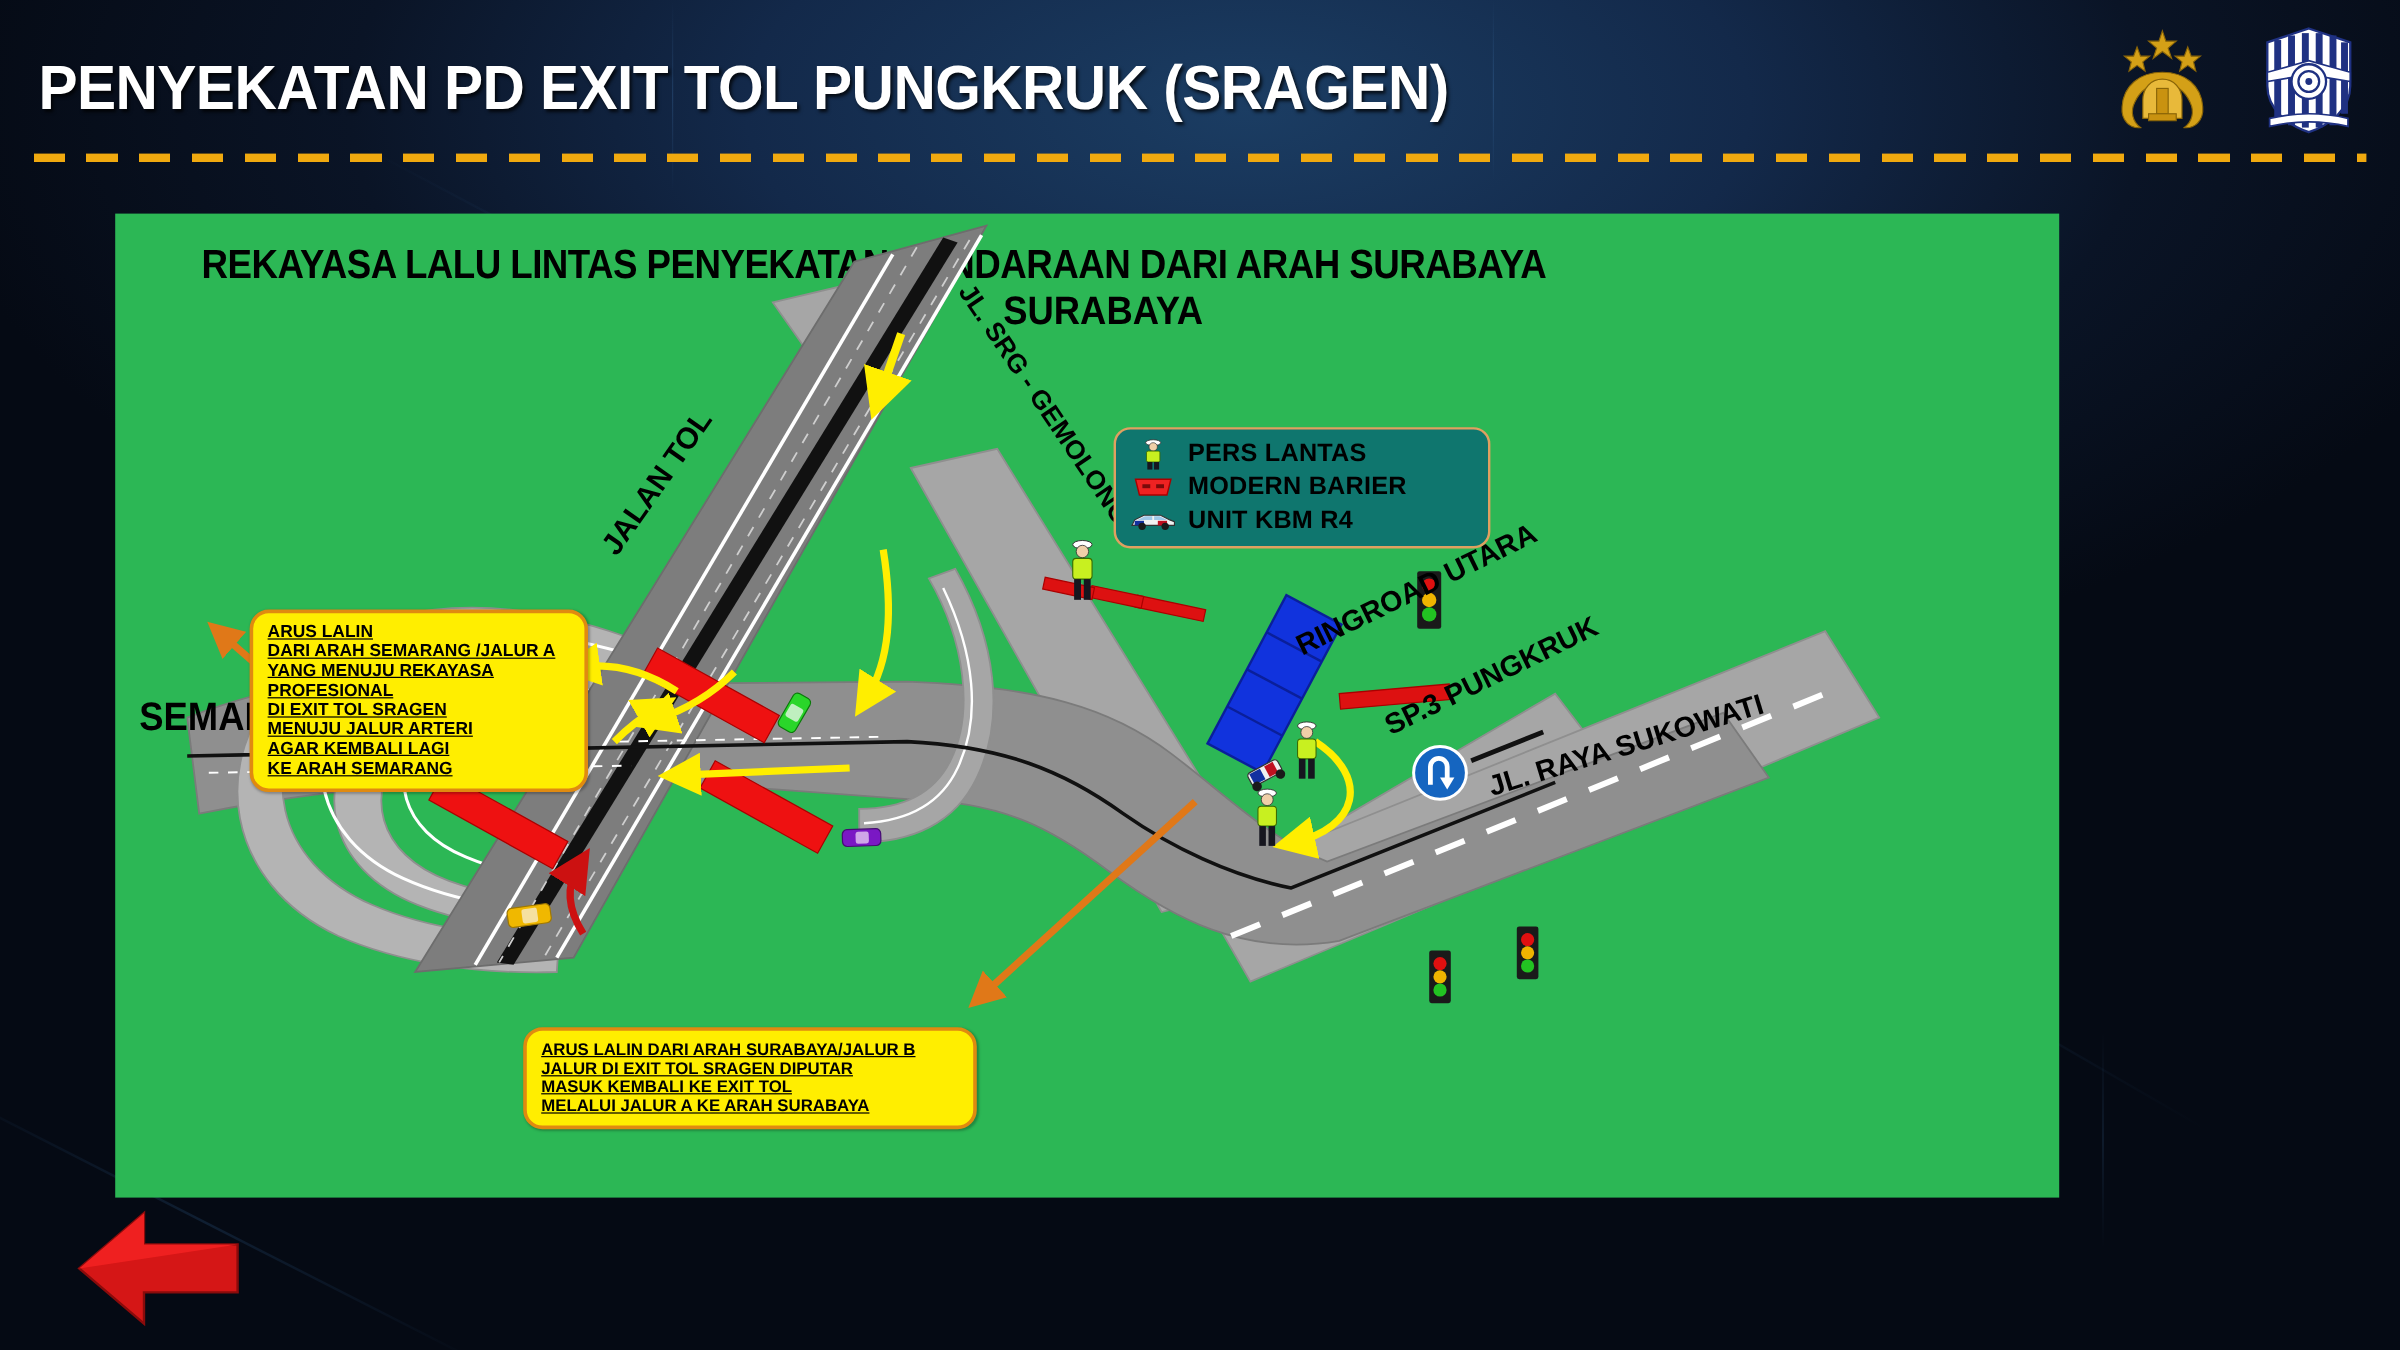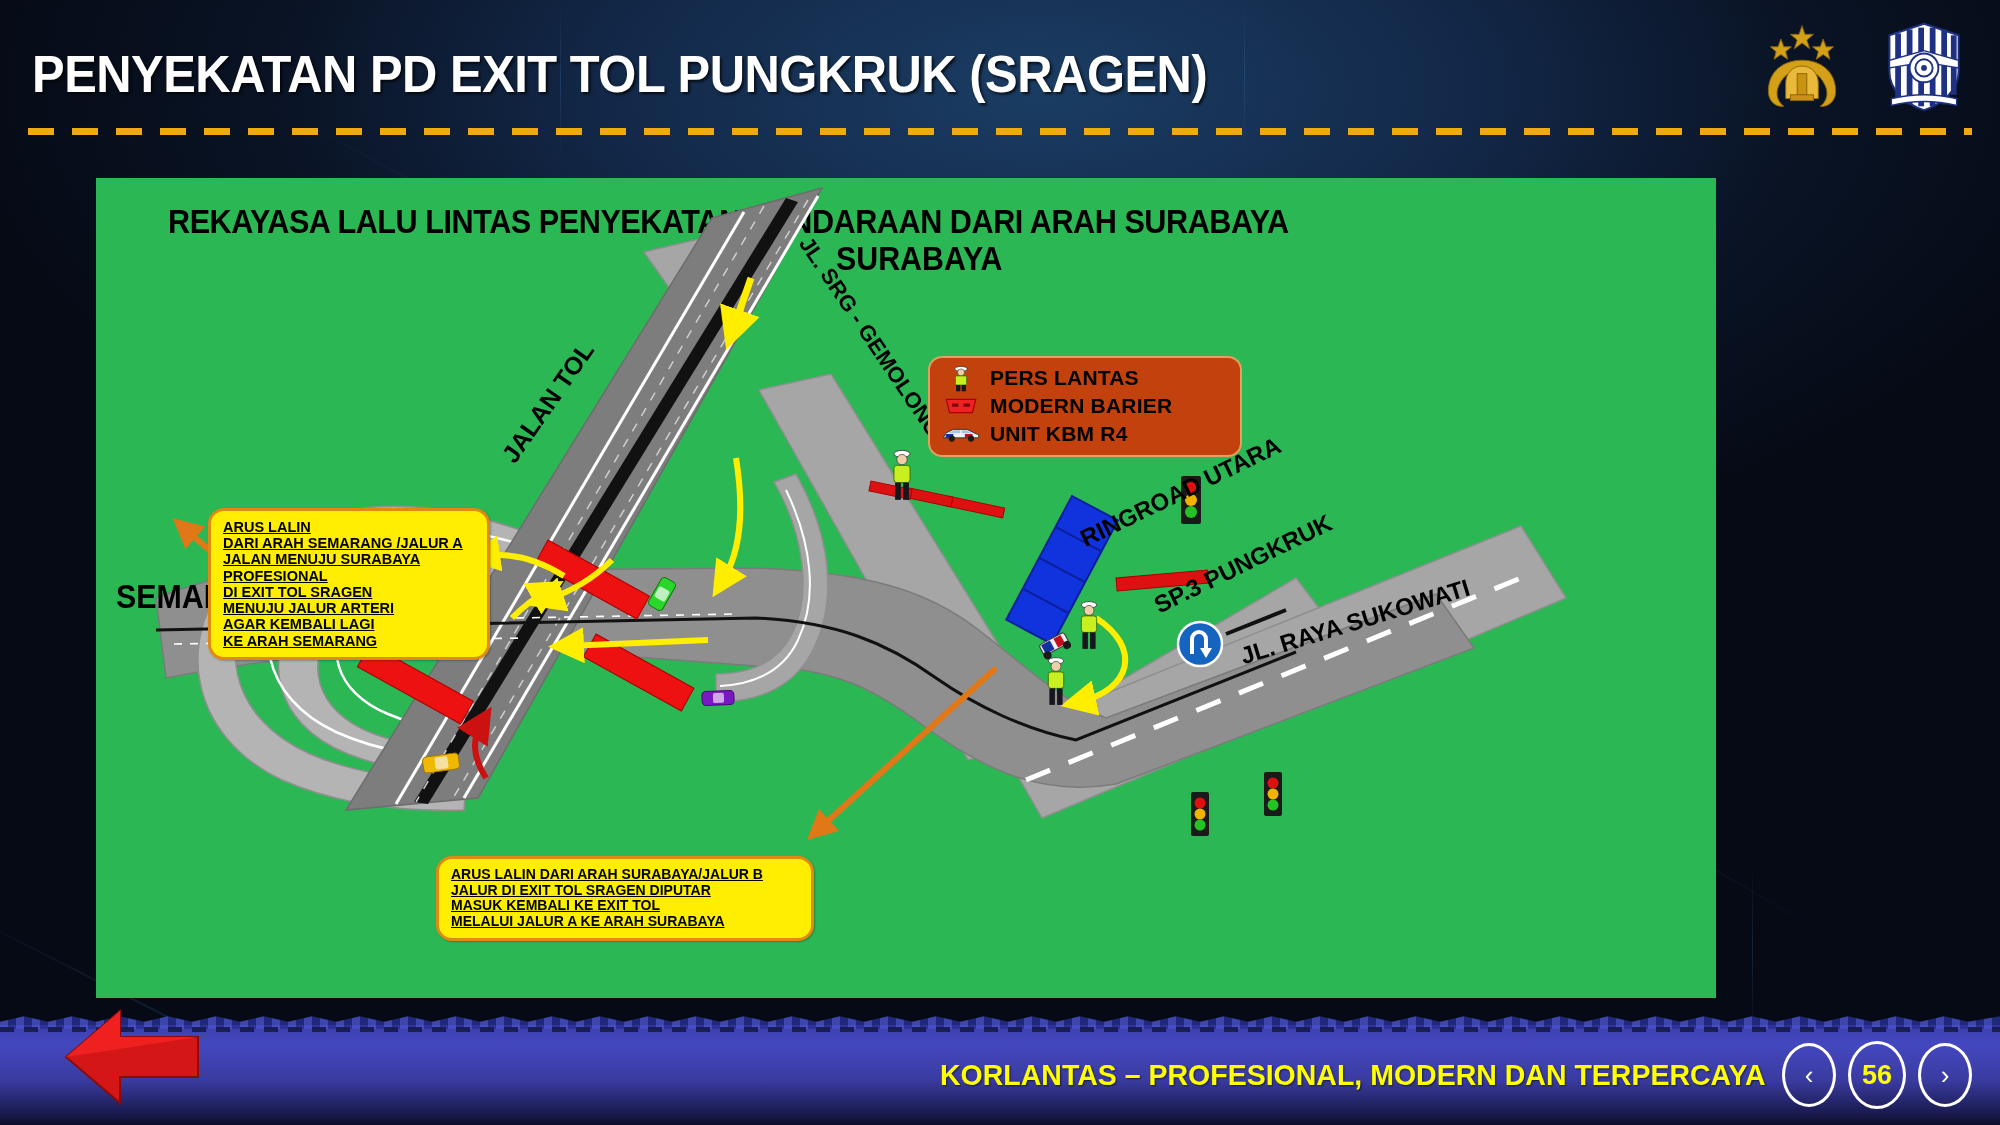--- a/index.html
+++ b/index.html
@@ -57,21 +57,21 @@
     padding:8px 12px;color:#000;font-weight:bold;line-height:1.12;
     box-shadow:1px 1px 2px rgba(0,0,0,.25);
     text-decoration:underline;
   }
   .callout span{display:block;white-space:nowrap;}
   #callout-a{left:112px;top:330px;font-size:14.5px;width:252px;}
   #callout-b{left:340px;top:678px;font-size:14px;width:348px;padding-left:12px;}
 
   .legend-box{
     position:absolute;left:832px;top:178px;width:290px;
-    background:#c2410c;border:2px solid #e0a060;border-radius:14px;
+    background:#0f766e;border:2px solid #e0a060;border-radius:14px;
     padding:6px 10px 7px 10px;
   }
   .legend-row{display:flex;align-items:center;gap:8px;height:28px;}
   .legend-icon{width:42px;height:28px;display:flex;align-items:center;justify-content:center;}
   .legend-label{font-size:21px;font-weight:bold;color:#000;letter-spacing:0.2px;}
 
   
   .maplabel{position:absolute;font-weight:bold;color:#000;white-space:nowrap;}
   #lbl-surabaya{left:740px;top:62px;font-size:33px;transform:scaleX(0.92);transform-origin:left center;}
   #lbl-semarang{left:20px;top:400px;font-size:33px;transform:scaleX(0.92);transform-origin:left center;}
@@ -326,21 +326,21 @@
     <div class="maplabel" id="lbl-semarang">SEMARANG</div>
     <div class="maplabel" id="lbl-jalantol">JALAN TOL</div>
     <div class="maplabel" id="lbl-srg">JL. SRG - GEMOLONG</div>
     <div class="maplabel" id="lbl-ringroad">RINGROAD UTARA</div>
     <div class="maplabel" id="lbl-sp3">SP.3 PUNGKRUK</div>
     <div class="maplabel" id="lbl-sukowati">JL. RAYA SUKOWATI</div>
 
     <div class="callout" id="callout-a">
       <span>ARUS LALIN</span>
       <span>DARI ARAH SEMARANG /JALUR A</span>
-      <span>JALAN MENUJU SURABAYA</span>
+      <span>YANG MENUJU REKAYASA</span>
       <span>PROFESIONAL</span>
       <span>DI EXIT TOL SRAGEN</span>
       <span>MENUJU JALUR ARTERI</span>
       <span>AGAR KEMBALI LAGI</span>
       <span>KE ARAH SEMARANG</span>
     </div>
 
     <div class="callout" id="callout-b">
       <span>ARUS LALIN DARI ARAH SURABAYA/JALUR B</span>
       <span>JALUR DI EXIT TOL SRAGEN DIPUTAR</span>
@@ -382,29 +382,19 @@
             <circle cx="14" cy="18" r="4" fill="#1a1a1a"></circle>
               <circle cx="39" cy="18" r="4" fill="#1a1a1a"></circle>
           </svg>
         </div>
         <div class="legend-label">UNIT KBM R4</div>
       </div>
     </div>
 
   </div>
 
-  <div class="footer">
-    <div class="footer-top-wave"></div>
-    <div class="footer-dash"></div>
-    <div class="footer-text">KORLANTAS – PROFESIONAL, MODERN DAN TERPERCAYA</div>
-    <div class="nav-group">
-      <div class="nav-btn">‹</div>
-      <div class="nav-num">56</div>
-      <div class="nav-btn">›</div>
-    </div>
-  </div>
 
   <svg class="back-arrow" viewBox="0 0 140 100">
     <polygon points="4,50 58,4 58,30 136,30 136,70 58,70 58,96" fill="#d51616" stroke="#8a0b0b" stroke-width="2"></polygon>
     <polygon points="4,50 58,4 58,30 136,30" fill="#ef2020"></polygon>
   </svg>
 
 </div>
 
 </body></html>

